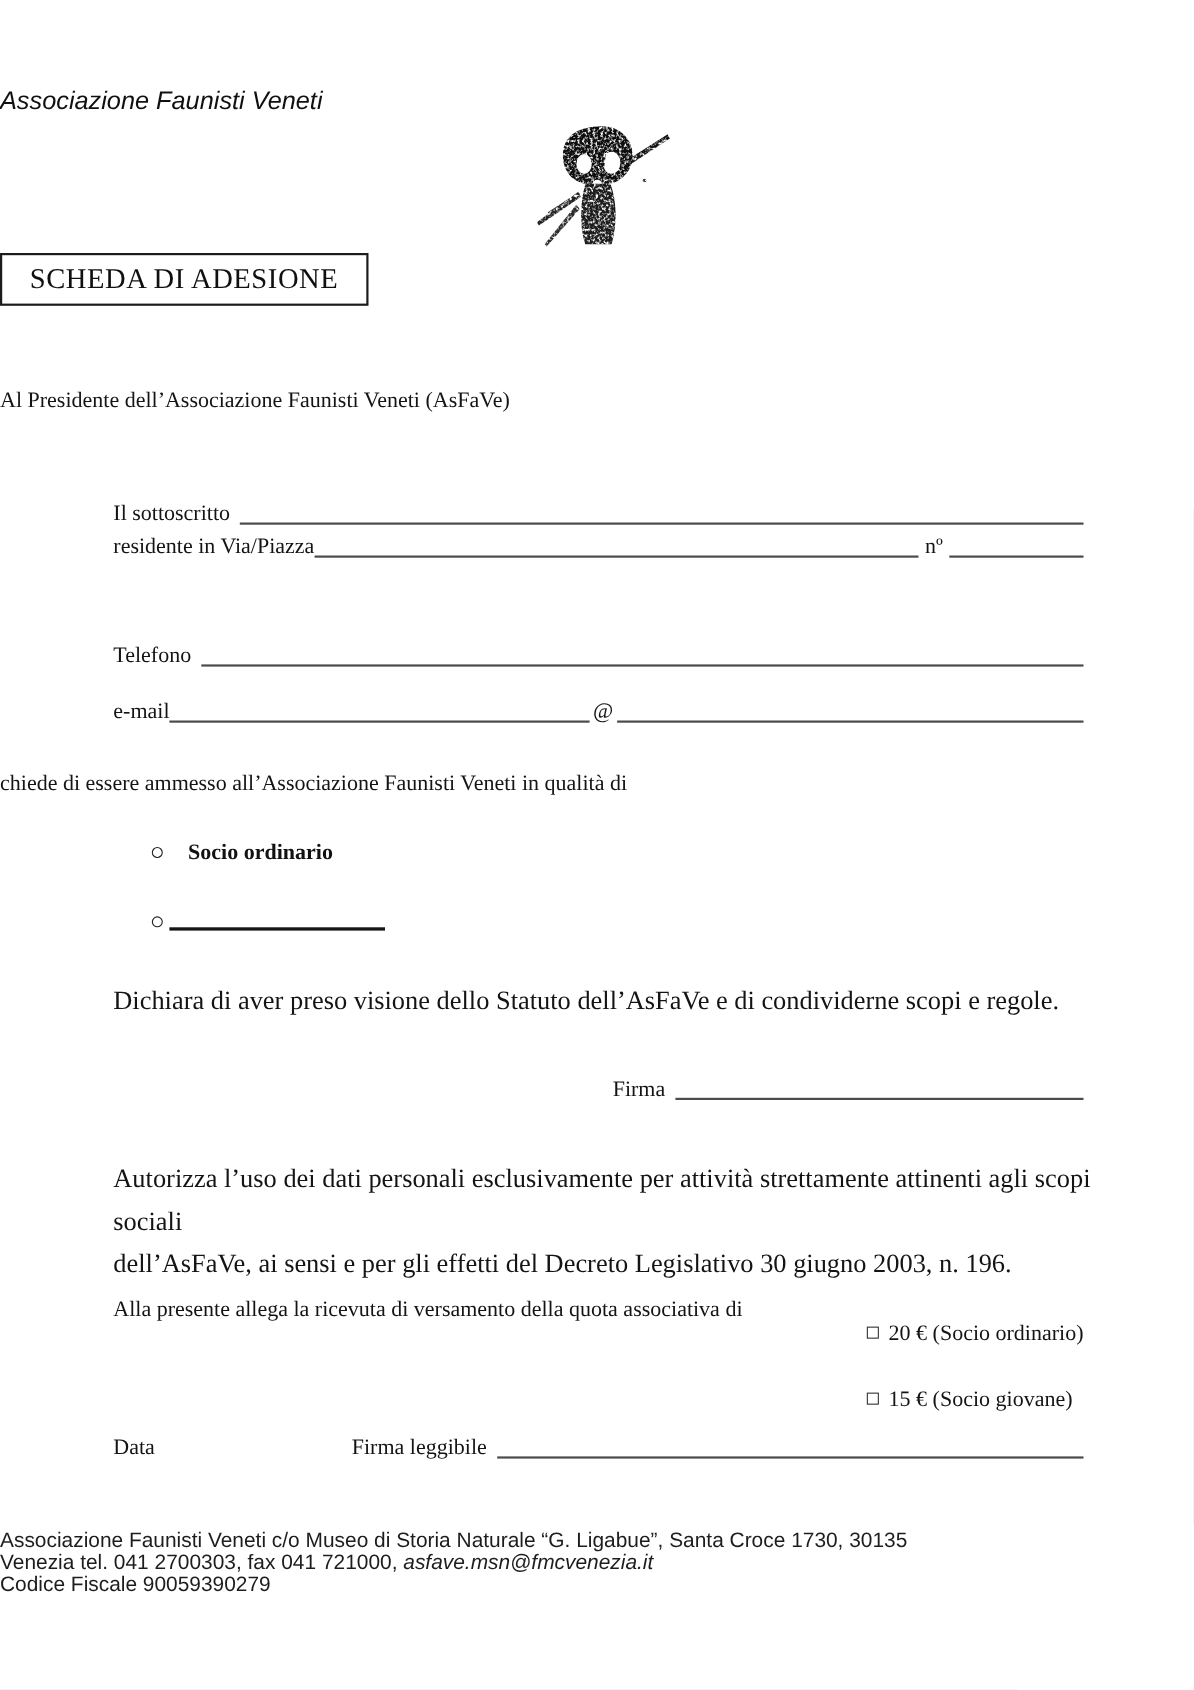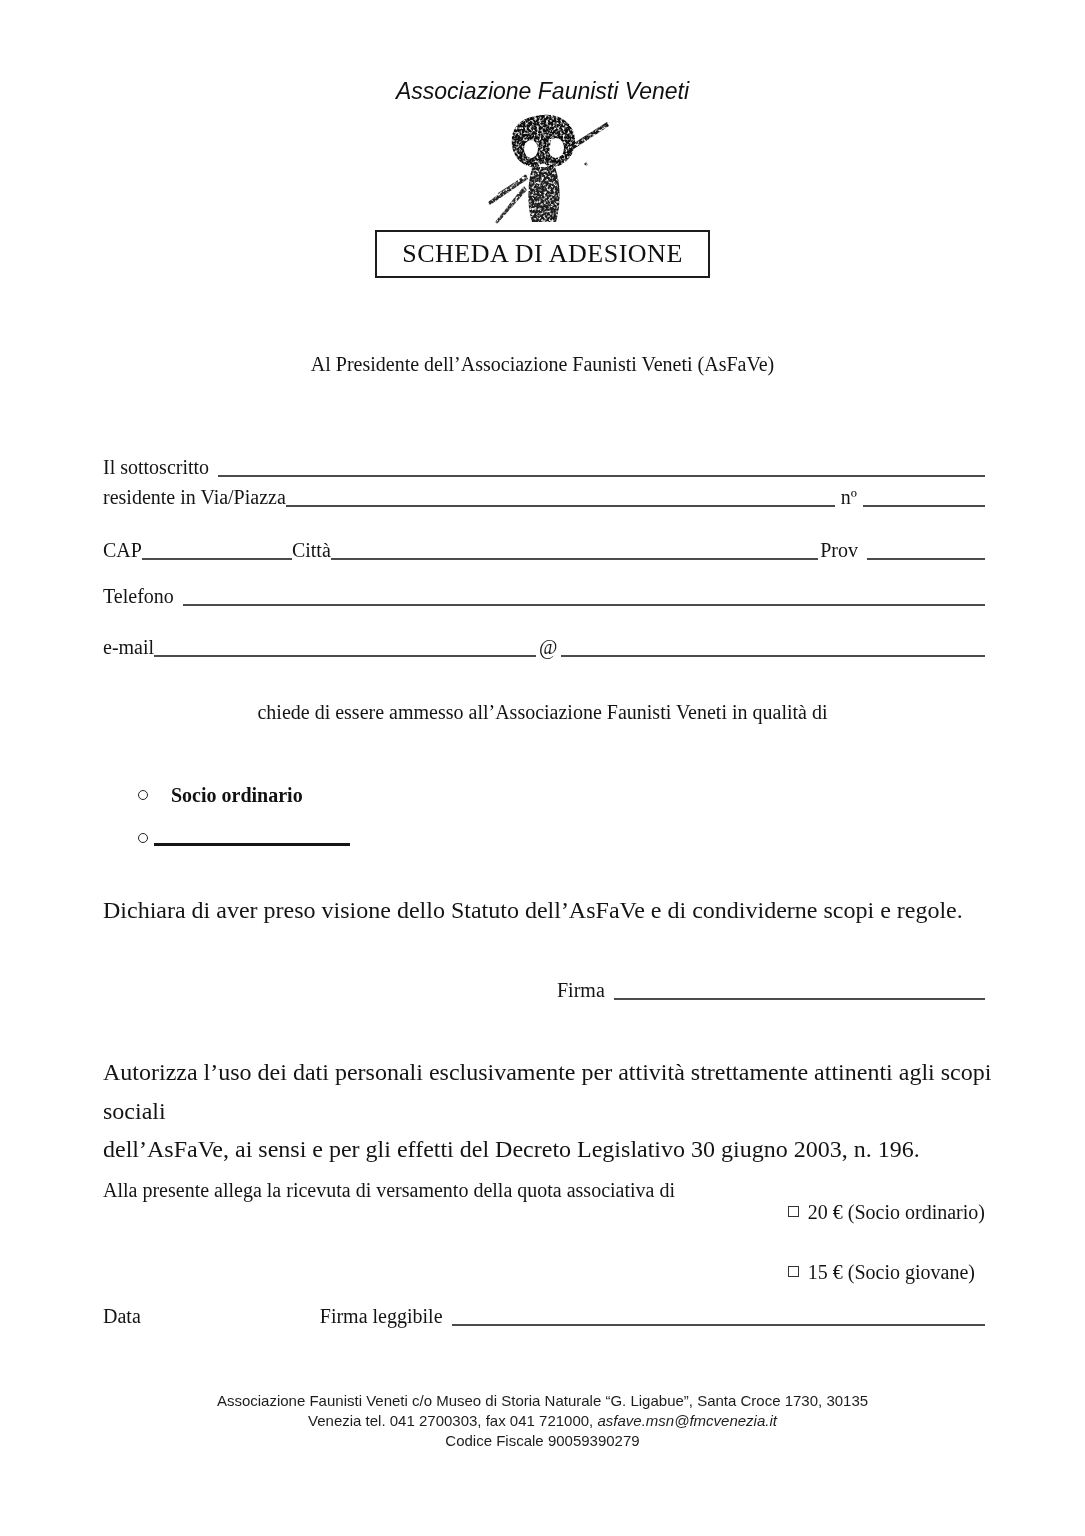--- a/index.html
+++ b/index.html
@@ -7,21 +7,21 @@
   .page {
     position:relative;
     width:1085px; height:1536px;
     margin:0 auto;
     background:#ffffff;
     font-family:"Liberation Serif", serif;
     color:#141414;
     overflow:hidden;
   }
   .abs { position:absolute; }
-  .centered { left:0; right:0; text-align:center; }
+  .centered { left:0; right:0; text-align:left; }
 
   .doc-title {
     top:78px;
     font-family:"Liberation Sans", sans-serif;
     font-style:italic;
     font-size:23px; line-height:26px;
     color:#101010;
   }
 
   .logo-wrap { top:106px; left:0; right:0; display:flex; justify-content:center; }
@@ -51,21 +51,21 @@
   .row-sottoscritto { top:455px; }
   .row-residente   { top:485px; }
   .row-cap         { top:538px; }
   .row-telefono    { top:584px; }
   .row-email       { top:635px; }
 
   .request-line { top:701px; font-size:20px; }
 
   .opt-row { left:103px; right:100px; display:flex; align-items:flex-start;
              font-size:20px; line-height:25px; white-space:nowrap; }
-  .opt-row.first  { top:783px; }
+  .opt-row.first  { top:763px; }
   .opt-row.second { top:826px; }
   .bullet-circle {
     flex:0 0 10px; width:10px; height:10px;
     border:1.5px solid #222; border-radius:50%;
     margin:7px 0 0 35px;
   }
   .opt-label { font-weight:bold; margin-left:23px; color:#111; }
   .blank-bold { flex:0 0 196px; height:20px; border-bottom:3px solid #151515; margin-left:6px; }
 
   .declaration { top:898px; left:103px; right:90px; font-size:24px; line-height:25px; }
@@ -87,21 +87,21 @@
     margin:6px 9px 0 0;
   }
 
   .row-data { top:1304px; }
   .blank-data { flex:0 0 166px; }
   .data-spacer { flex:0 0 179px; border:none; }
 
   .footer {
     top:1391px;
     font-family:"Liberation Sans", sans-serif;
-    font-size:15px; line-height:20px;
+    font-size:19px; line-height:20px;
     color:#1d1d1d;
   }
   .footer .em { font-style:italic; }
 </style>
 </head>
 <body>
 
 <div class="page">
 
   <div class="abs centered doc-title">Associazione Faunisti Veneti</div>
@@ -143,29 +143,20 @@
     <span class="blank"></span>
   </div>
 
   <div class="abs frow row-residente">
     <span>residente in Via/Piazza</span>
     <span class="blank"></span>
     <span style="padding:0 6px;">nº</span>
     <span class="blank fixed" style="flex-basis:122px;"></span>
   </div>
 
-  <div class="abs frow row-cap">
-    <span>CAP</span>
-    <span class="blank fixed" style="flex-basis:150px;"></span>
-    <span>Città</span>
-    <span class="blank"></span>
-    <span style="padding-left:2px;">Prov</span>
-    <span class="gap8"></span>
-    <span class="blank fixed" style="flex-basis:118px;"></span>
-  </div>
 
   <div class="abs frow row-telefono">
     <span>Telefono</span>
     <span class="gap8"></span>
     <span class="blank"></span>
   </div>
 
   <div class="abs frow row-email">
     <span>e-mail</span>
     <span class="blank fixed" style="flex-basis:382px;"></span>

